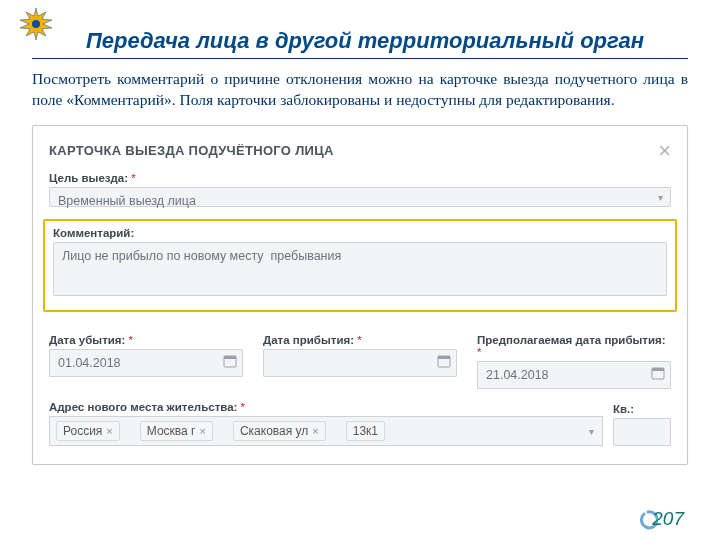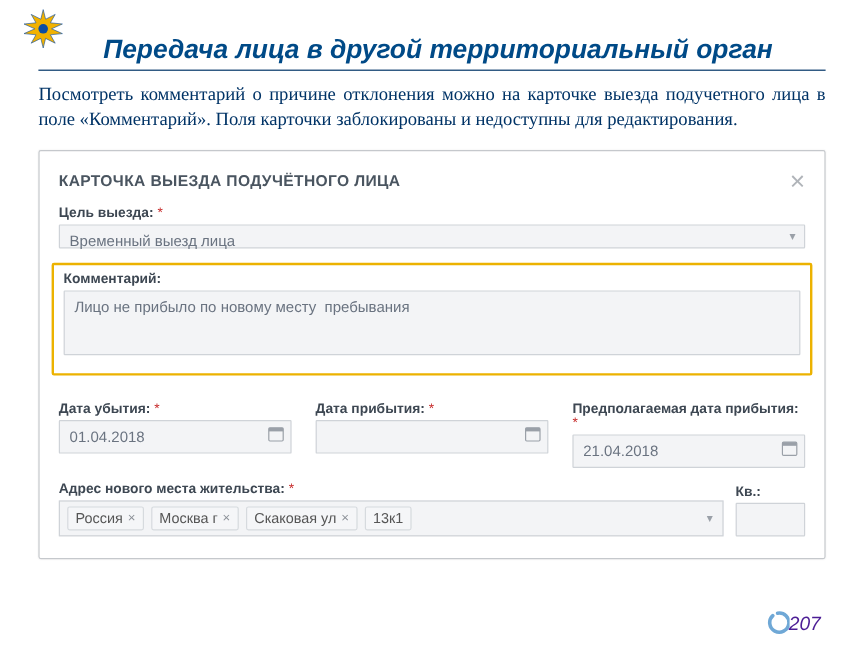--- a/index.html
+++ b/index.html
@@ -20,25 +20,25 @@
   .select-wrap .chev{position:absolute;right:8px;top:50%;transform:translateY(-50%);color:#9aa0a8;font-size:10px;pointer-events:none;}
   .highlight{border:2px solid #ecb200;border-radius:2px;padding:6px 8px 10px 8px;margin:12px -6px;}
   .textarea-box{height:54px;resize:none;font-family:inherit;}
   .row3{display:flex;gap:20px;margin-top:2px;}
   .row3 > div{flex:1;}
   .date-wrap{position:relative;}
   .date-wrap .cal{position:absolute;right:6px;top:50%;transform:translateY(-50%);color:#9aa0a8;}
   .addr-row{display:flex;gap:10px;align-items:flex-end;margin-top:2px;}
   .addr-main{flex:1;}
   .kv{width:58px;}
-  .tag-container{display:flex;gap:6px;align-items:center;border:1px solid #cfd3d8;background:#f3f4f6;padding:4px 6px;min-height:30px;box-sizing:border-box;position:relative;}
+  .tag-container{display:flex;gap:20px;align-items:center;border:1px solid #cfd3d8;background:#f3f4f6;padding:4px 6px;min-height:30px;box-sizing:border-box;position:relative;}
   .tag{background:#f5f6f8;border:1px solid #d6dade;border-radius:2px;padding:2px 6px;font-size:12px;color:#555;display:flex;align-items:center;gap:4px;}
   .tag .x{color:#8a8f96;font-size:11px;}
   .tag-container .chev{position:absolute;right:8px;top:50%;transform:translateY(-50%);color:#9aa0a8;font-size:10px;}
-  .pagenum{position:absolute;right:36px;bottom:10px;color:#4c1d95;font-size:16px;font-style:italic;margin-top:12px;}
+  .pagenum{position:absolute;right:36px;bottom:10px;color:#0f766e;font-size:19px;font-style:italic;margin-top:12px;}
   .swirl{position:absolute;right:62px;bottom:6px;}
 </style>
 </head>
 <body>
 <div class="slide">
 
   <div class="emblem">
     <svg width="36" height="36" viewBox="0 0 36 36">
       <circle cx="18" cy="18" r="5" fill="#0c4da2"></circle>
       <path d="M18 2 L20 10 L28 6 L24 13 L34 14 L25 18 L34 22 L24 23 L28 30 L20 26 L18 34 L16 26 L8 30 L12 23 L2 22 L11 18 L2 14 L12 13 L8 6 L16 10 Z" fill="#f2b200" stroke="#0c4da2" stroke-width="0.5"></path>

